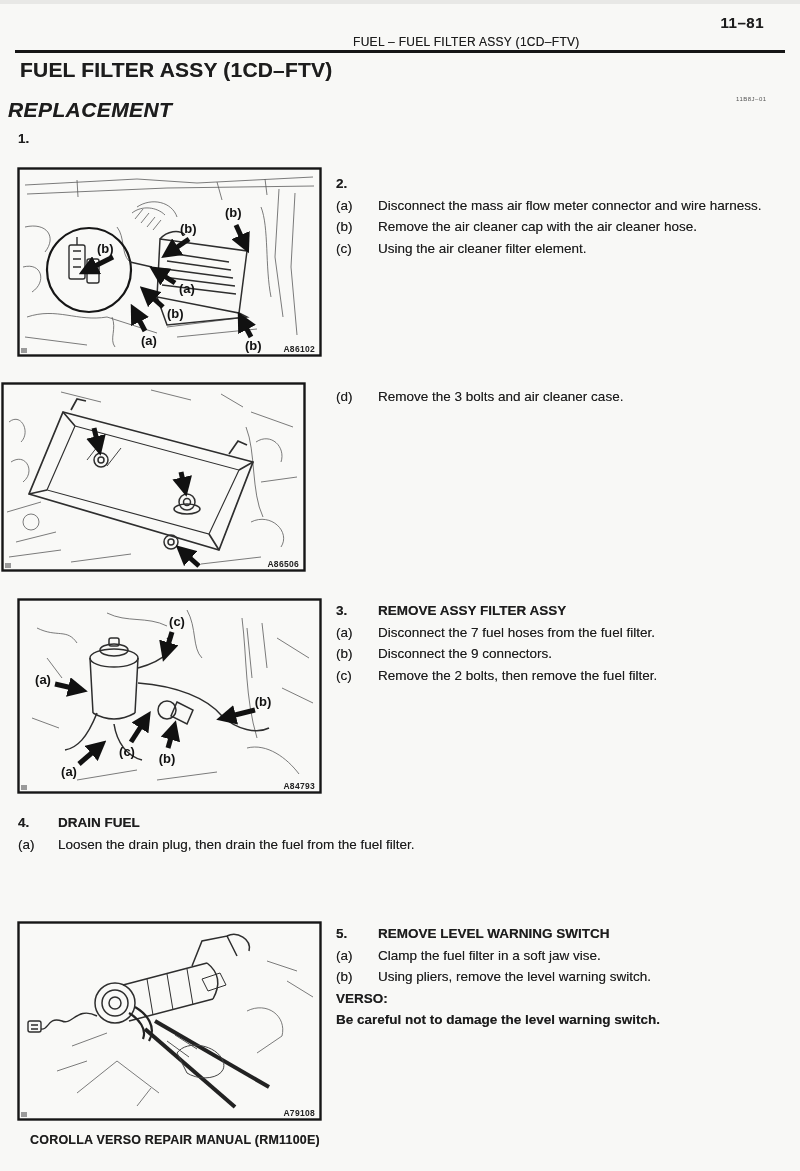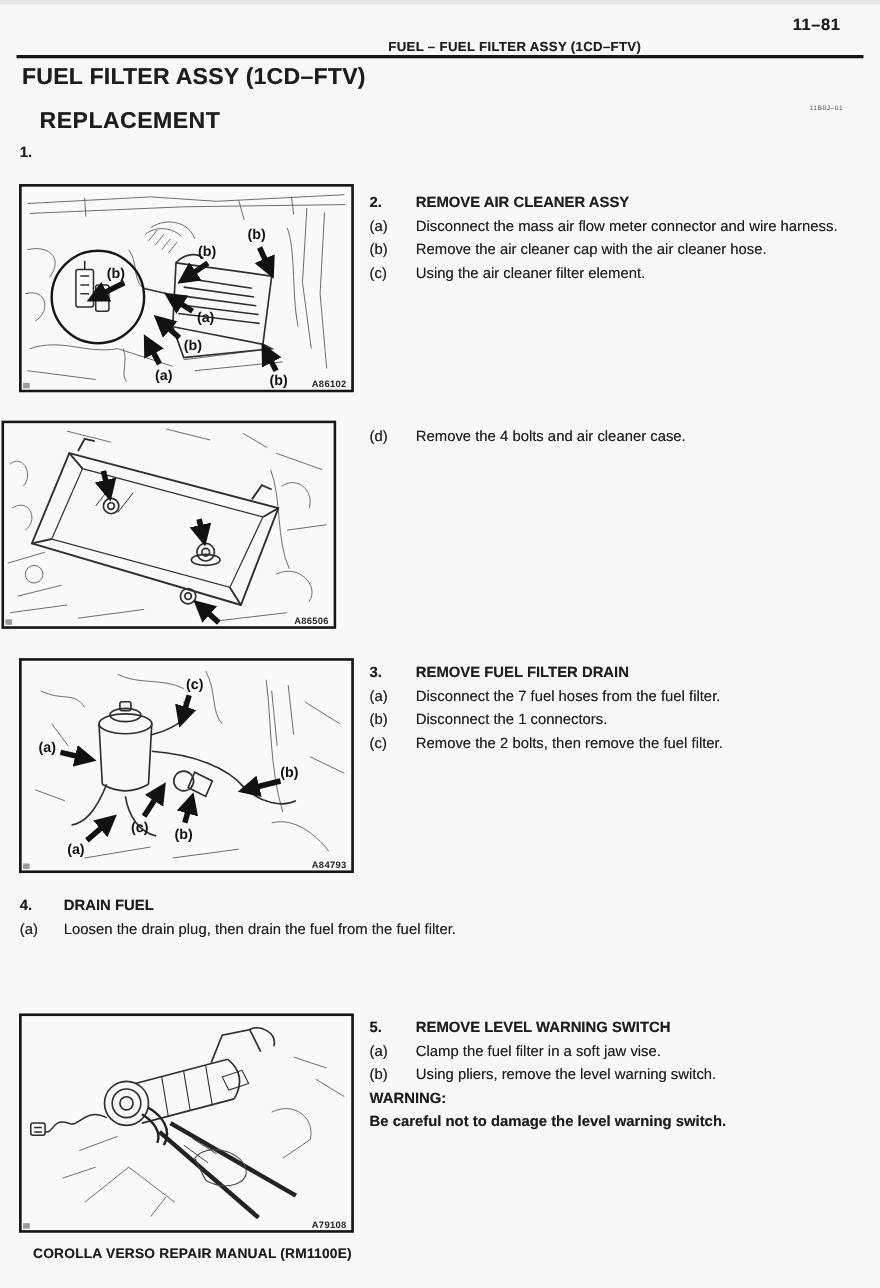--- a/index.html
+++ b/index.html
@@ -5,21 +5,21 @@
   html,body { margin:0; padding:0; background:#e8e8e6; }
   .page {
     position:relative; width:800px; height:1171px; margin:4px auto;
     background:#f8f8f6; overflow:hidden;
     font-family:"Liberation Sans", sans-serif; color:#1d1d1d;
   }
   .abs { position:absolute; }
   .blur { text-shadow:0 0 0.6px rgba(20,20,20,0.55); }
 
   .page-number { font-size:15px; font-weight:bold; letter-spacing:0.5px; }
-  .running-head { font-size:12px; font-weight:bold; letter-spacing:0.3px; }
+  .running-head { font-size:12px; font-weight:normal; letter-spacing:0.3px; }
   .head-rule { background:#161616; height:3px; }
   .doc-title { font-size:21px; font-weight:bold; letter-spacing:0.2px; }
   .doc-subtitle { font-size:21px; font-weight:bold; letter-spacing:0.4px; }
   .doc-code { font-size:6px; color:#555; letter-spacing:0.5px; }
 
   .sec { font-size:13.5px; line-height:21.5px; }
   .row { display:flex; align-items:flex-start; }
   .num { flex:0 0 42px; width:42px; }
   .row-l1 .num { flex:0 0 40px; width:40px; }
   .heading-row .num, .heading { font-weight:bold; }
@@ -37,21 +37,21 @@
 <body>
 
 <div class="page">
 
   <div class="abs page-number blur" style="top:10px; right:36px;">11–81</div>
   <div class="abs running-head blur" style="top:31px; left:353px;">FUEL   –   FUEL FILTER ASSY (1CD–FTV)</div>
   <div class="abs head-rule" style="top:46px; left:15px; width:770px;"></div>
 
   <div class="abs doc-title blur" style="top:54px; left:20px;">FUEL FILTER ASSY (1CD–FTV)</div>
   <div class="abs doc-code" style="top:92px; left:736px;">11B8J–01</div>
-  <div class="abs doc-subtitle blur" style="top:94px; left:36px;">REPLACEMENT</div>
+  <div class="abs doc-subtitle blur" style="top:94px; left:8px;font-style:italic;">REPLACEMENT</div>
 
   <div class="abs sec blur" style="top:124px; left:18px; width:760px;">
     <div class="row row-l1 heading-row">
       <span class="num">1.</span>
     </div>
   </div>
 
   <div class="abs figure-frame" style="top:163px; left:17px;">
     <svg width="305" height="190" viewBox="0 0 305 190">
       <defs>
@@ -112,40 +112,39 @@
         <text class="fig-label" x="228" y="183">(b)</text>
       </g>
       <rect x="4" y="181" width="6" height="5" fill="#9a9a9a"></rect>
       <text class="fig-code" x="298" y="185" text-anchor="end">A86102</text>
     </svg>
   </div>
 
   <div class="abs sec blur" style="top:169px; left:336px; width:460px;">
     <div class="row heading-row">
       <span class="num">2.</span>
-      <span class="heading">REMOVE AIR CLEANER ASSY</span>
     </div>
     <div class="row">
       <span class="num">(a)</span>
       <span class="itext">Disconnect the mass air flow meter connector and wire harness.</span>
     </div>
     <div class="row">
       <span class="num">(b)</span>
       <span class="itext">Remove the air cleaner cap with the air cleaner hose.</span>
     </div>
     <div class="row">
       <span class="num">(c)</span>
       <span class="itext">Using the air cleaner filter element.</span>
     </div>
   </div>
 
   <div class="abs sec blur" style="top:382px; left:336px; width:460px;">
     <div class="row">
       <span class="num">(d)</span>
-      <span class="itext">Remove the 4 bolts and air cleaner case.</span>
+      <span class="itext">Remove the 3 bolts and air cleaner case.</span>
     </div>
   </div>
 
   <div class="abs figure-frame" style="top:378px; left:1px;">
     <svg width="305" height="190" viewBox="0 0 305 190">
       <defs>
         <marker id="ah2" markerWidth="4" markerHeight="4" refX="2.6" refY="2" orient="auto" markerUnits="strokeWidth">
           <path d="M0,0 L4,2 L0,4 z" fill="#111"></path>
         </marker>
       </defs>
@@ -231,29 +230,29 @@
         <text class="fig-label" x="52" y="178" text-anchor="middle">(a)</text>
       </g>
       <rect x="4" y="187" width="6" height="5" fill="#9a9a9a"></rect>
       <text class="fig-code" x="298" y="191" text-anchor="end">A84793</text>
     </svg>
   </div>
 
   <div class="abs sec blur" style="top:596px; left:336px; width:460px;">
     <div class="row heading-row">
       <span class="num">3.</span>
-      <span class="heading">REMOVE FUEL FILTER DRAIN</span>
+      <span class="heading">REMOVE ASSY FILTER ASSY</span>
     </div>
     <div class="row">
       <span class="num">(a)</span>
       <span class="itext">Disconnect the 7 fuel hoses from the fuel filter.</span>
     </div>
     <div class="row">
       <span class="num">(b)</span>
-      <span class="itext">Disconnect the 1 connectors.</span>
+      <span class="itext">Disconnect the 9 connectors.</span>
     </div>
     <div class="row">
       <span class="num">(c)</span>
       <span class="itext">Remove the 2 bolts, then remove the fuel filter.</span>
     </div>
   </div>
 
   <div class="abs sec blur" style="top:808px; left:18px; width:760px;">
     <div class="row row-l1 heading-row">
       <span class="num">4.</span>
@@ -308,19 +307,19 @@
       <span class="heading">REMOVE LEVEL WARNING SWITCH</span>
     </div>
     <div class="row">
       <span class="num">(a)</span>
       <span class="itext">Clamp the fuel filter in a soft jaw vise.</span>
     </div>
     <div class="row">
       <span class="num">(b)</span>
       <span class="itext">Using pliers, remove the level warning switch.</span>
     </div>
-    <div class="notice-label">WARNING:</div>
+    <div class="notice-label">VERSO:</div>
     <div class="notice-text">Be careful not to damage the level warning switch.</div>
   </div>
 
   <div class="abs footer-text blur" style="top:1129px; left:30px;">COROLLA VERSO REPAIR MANUAL   (RM1100E)</div>
 
 </div>
 
 </body></html>

